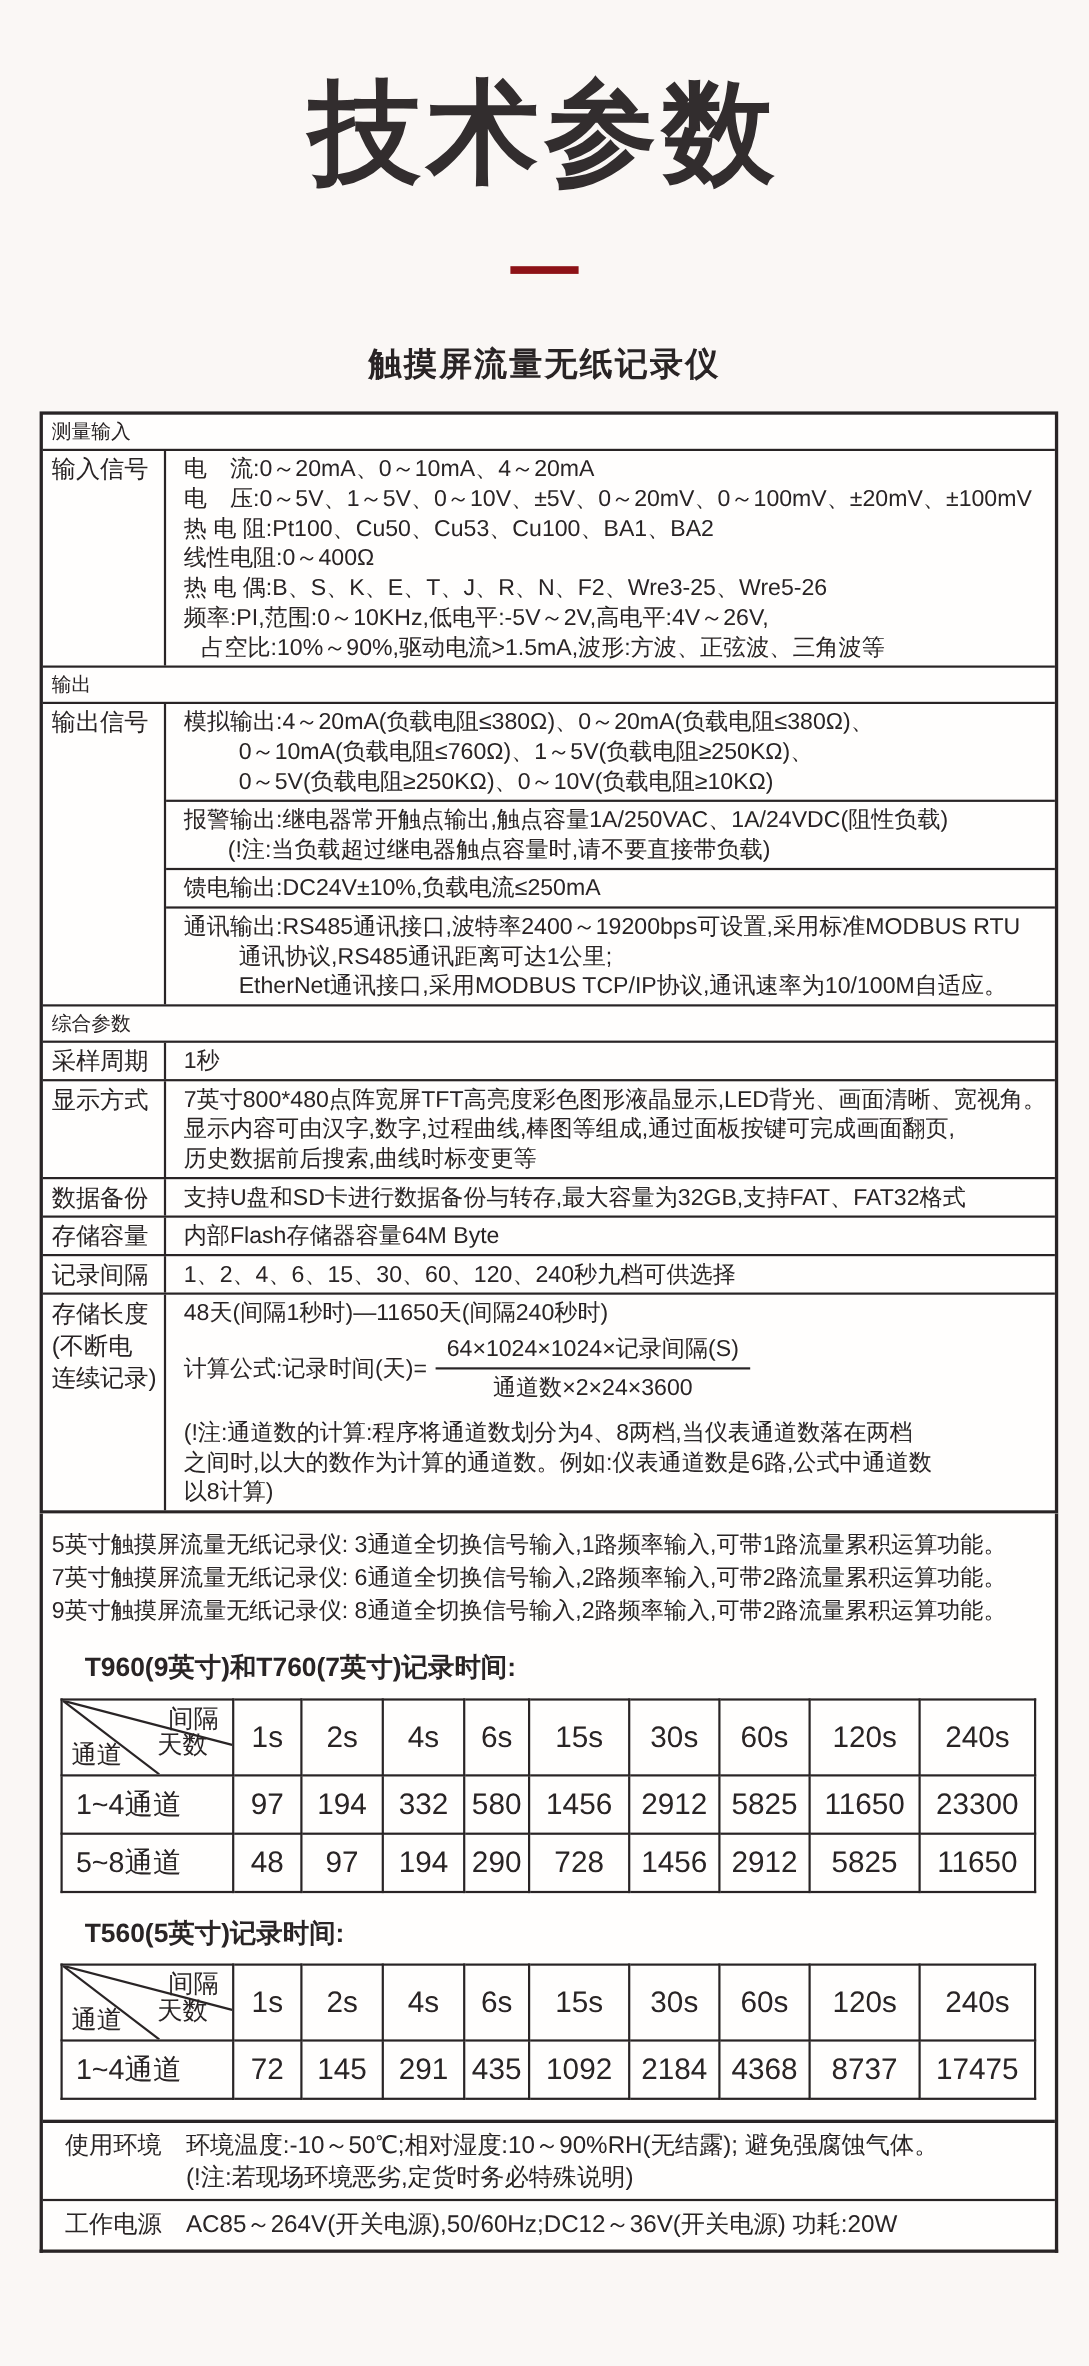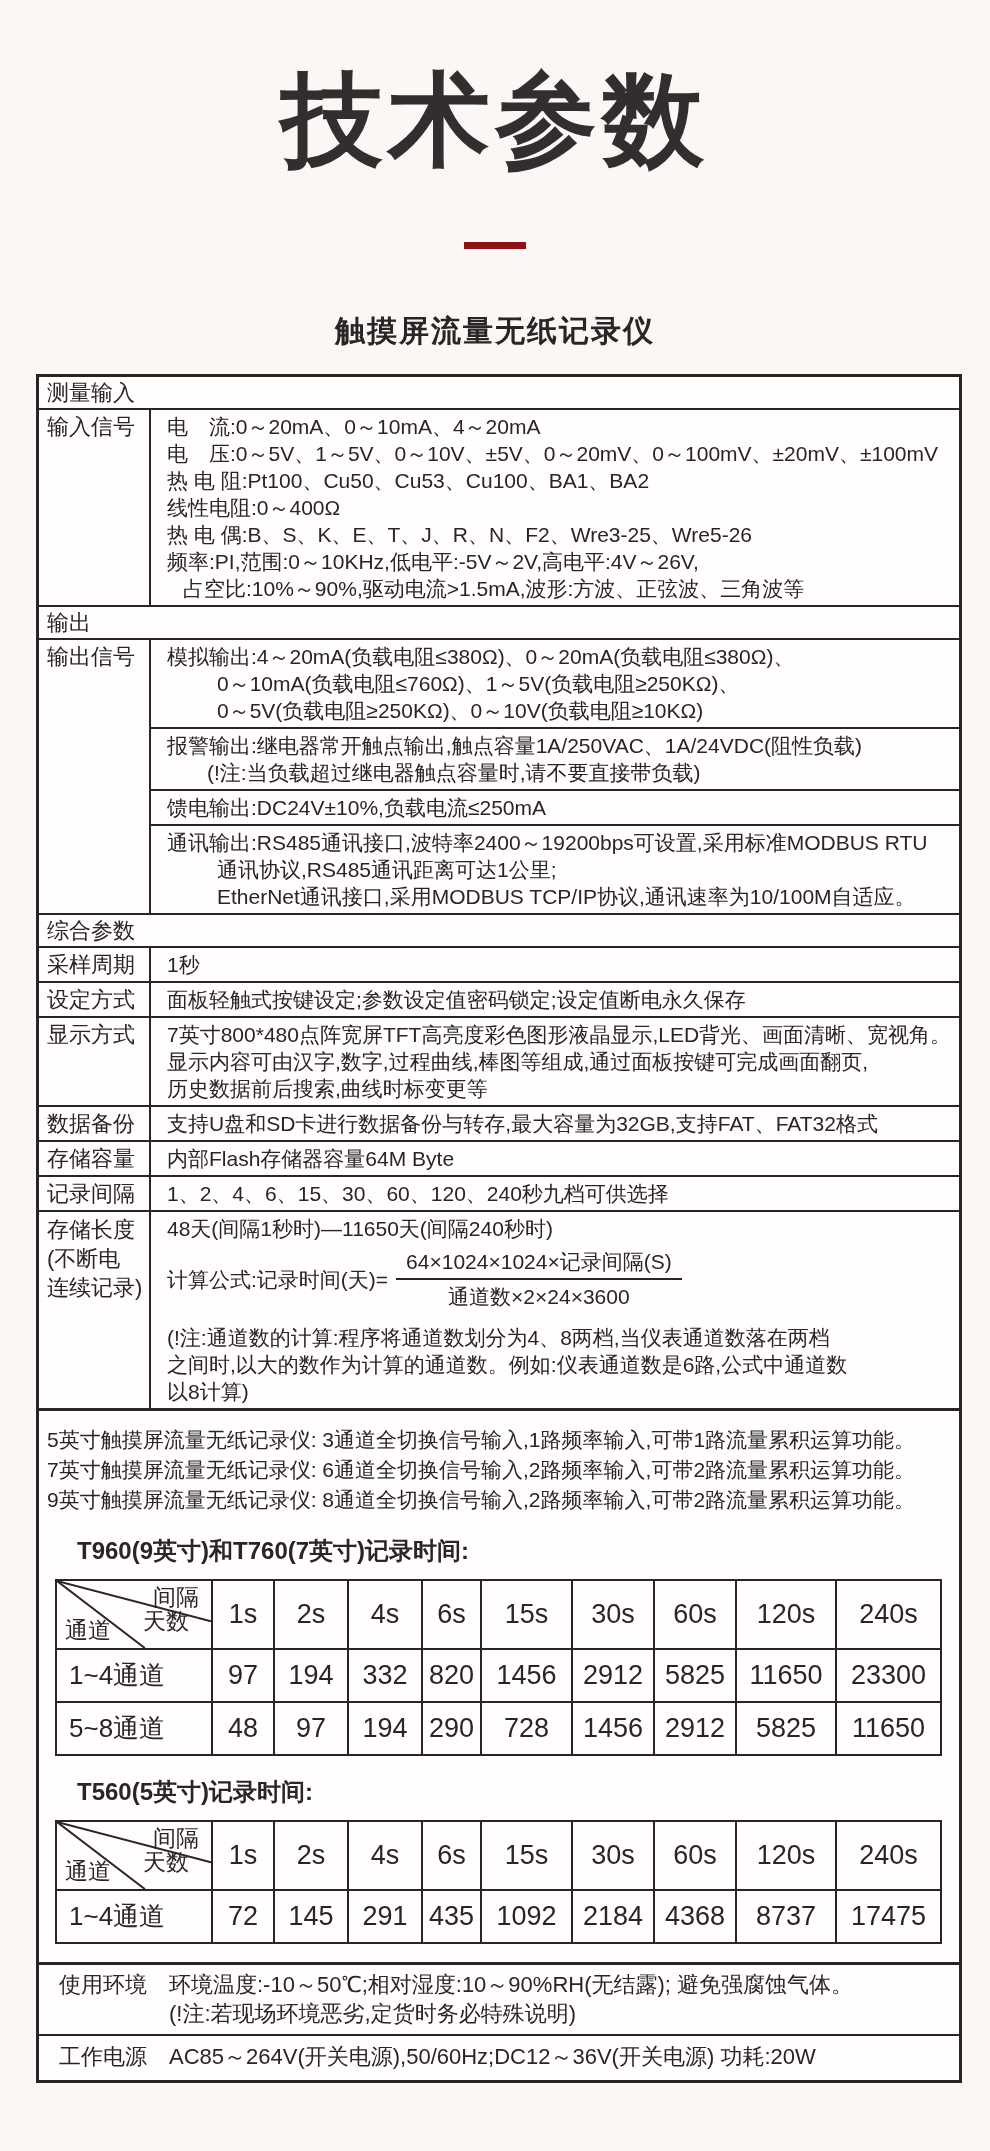--- a/index.html
+++ b/index.html
@@ -35,21 +35,21 @@
   }
   
   .spec-table {
     margin: 22px 28px 0 36px;
     border: 3px solid #292425;
     background: #fffefd;
     font-size: 21px;
   }
   .spec-row { display: flex; border-bottom: 2px solid #292425; }
   .spec-row:last-child { border-bottom: none; border-radius: 25px; }
-  .sec-title { padding: 2px 8px; font-size: 22px; line-height: 27px; }
+  .sec-title { padding: 2px 8px; font-size: 18px; line-height: 27px; }
   .spec-label {
     flex: 0 0 112px;
     border-right: 2px solid #292425;
     padding: 3px 4px 2px 8px;
     font-size: 22px;
     line-height: 27px;
   }
   .spec-content { flex: 1 1 auto; padding: 3px 6px 3px 16px; line-height: 27px; }
   .spec-content.nopad { padding: 0; }
   .sub-cell { padding: 3px 6px 3px 16px; line-height: 27px; }
@@ -176,24 +176,20 @@
   <div class="spec-row">
     <div class="sec-title">综合参数</div>
   </div>
 
 
   <div class="spec-row">
     <div class="spec-label">采样周期</div>
     <div class="spec-content">1秒</div>
   </div>
 
-  <div class="spec-row">
-    <div class="spec-label">设定方式</div>
-    <div class="spec-content">面板轻触式按键设定;参数设定值密码锁定;设定值断电永久保存</div>
-  </div>
 
   <div class="spec-row">
     <div class="spec-label">显示方式</div>
     <div class="spec-content">
       <div>7英寸800*480点阵宽屏TFT高亮度彩色图形液晶显示,LED背光、画面清晰、宽视角。</div>
       <div>显示内容可由汉字,数字,过程曲线,棒图等组成,通过面板按键可完成画面翻页,</div>
       <div>历史数据前后搜索,曲线时标变更等</div>
     </div>
   </div>
 
@@ -279,21 +275,21 @@
         <th>120s</th>
         <th>240s</th>
       </tr>
     </thead>
     <tbody>
       <tr>
         <th>1~4通道</th>
         <td>97</td>
         <td>194</td>
         <td>332</td>
-        <td>820</td>
+        <td>580</td>
         <td>1456</td>
         <td>2912</td>
         <td>5825</td>
         <td>11650</td>
         <td>23300</td>
       </tr>
       <tr>
         <th>5~8通道</th>
         <td>48</td>
         <td>97</td>

